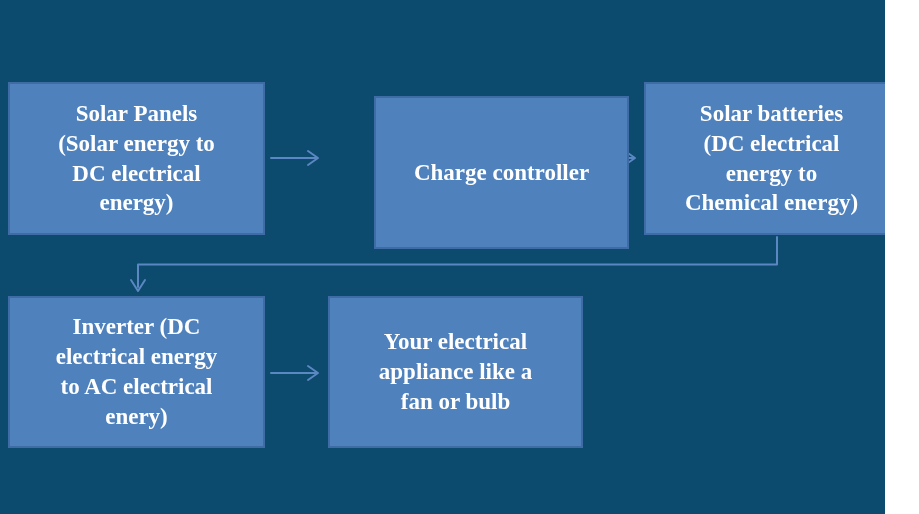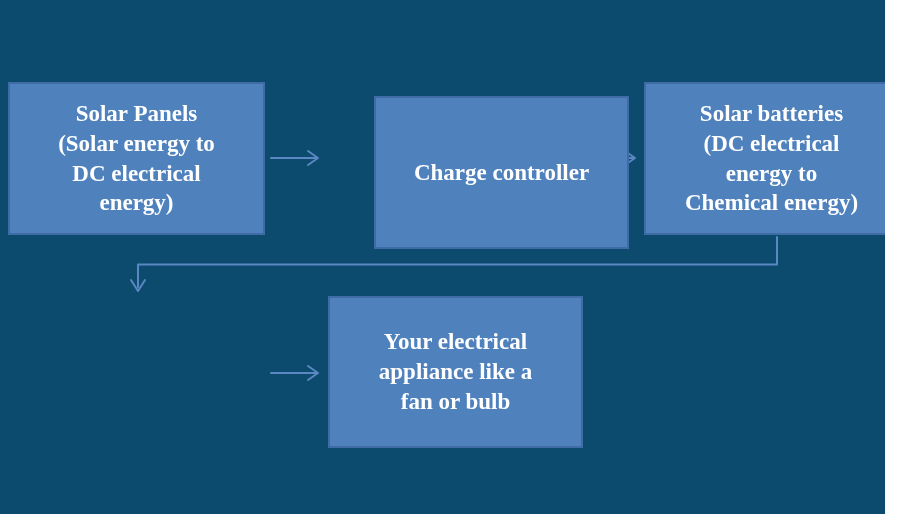--- a/index.html
+++ b/index.html
@@ -78,20 +78,26 @@
     <span class="label">Charge controller</span>
   </div>
 
   <div class="node node-3">
     <span class="label">Solar batteries
 (DC electrical
 energy to
 Chemical energy)</span>
   </div>
 
+  <div class="node node-4">
+    <span class="label">Inverter (DC
+electrical energy
+to AC electrical
+enery)</span>
+  </div>
 
   <div class="node node-5">
     <span class="label">Your electrical
 appliance like a
 fan or bulb</span>
   </div>
 
 </div>
 
 </body></html>

